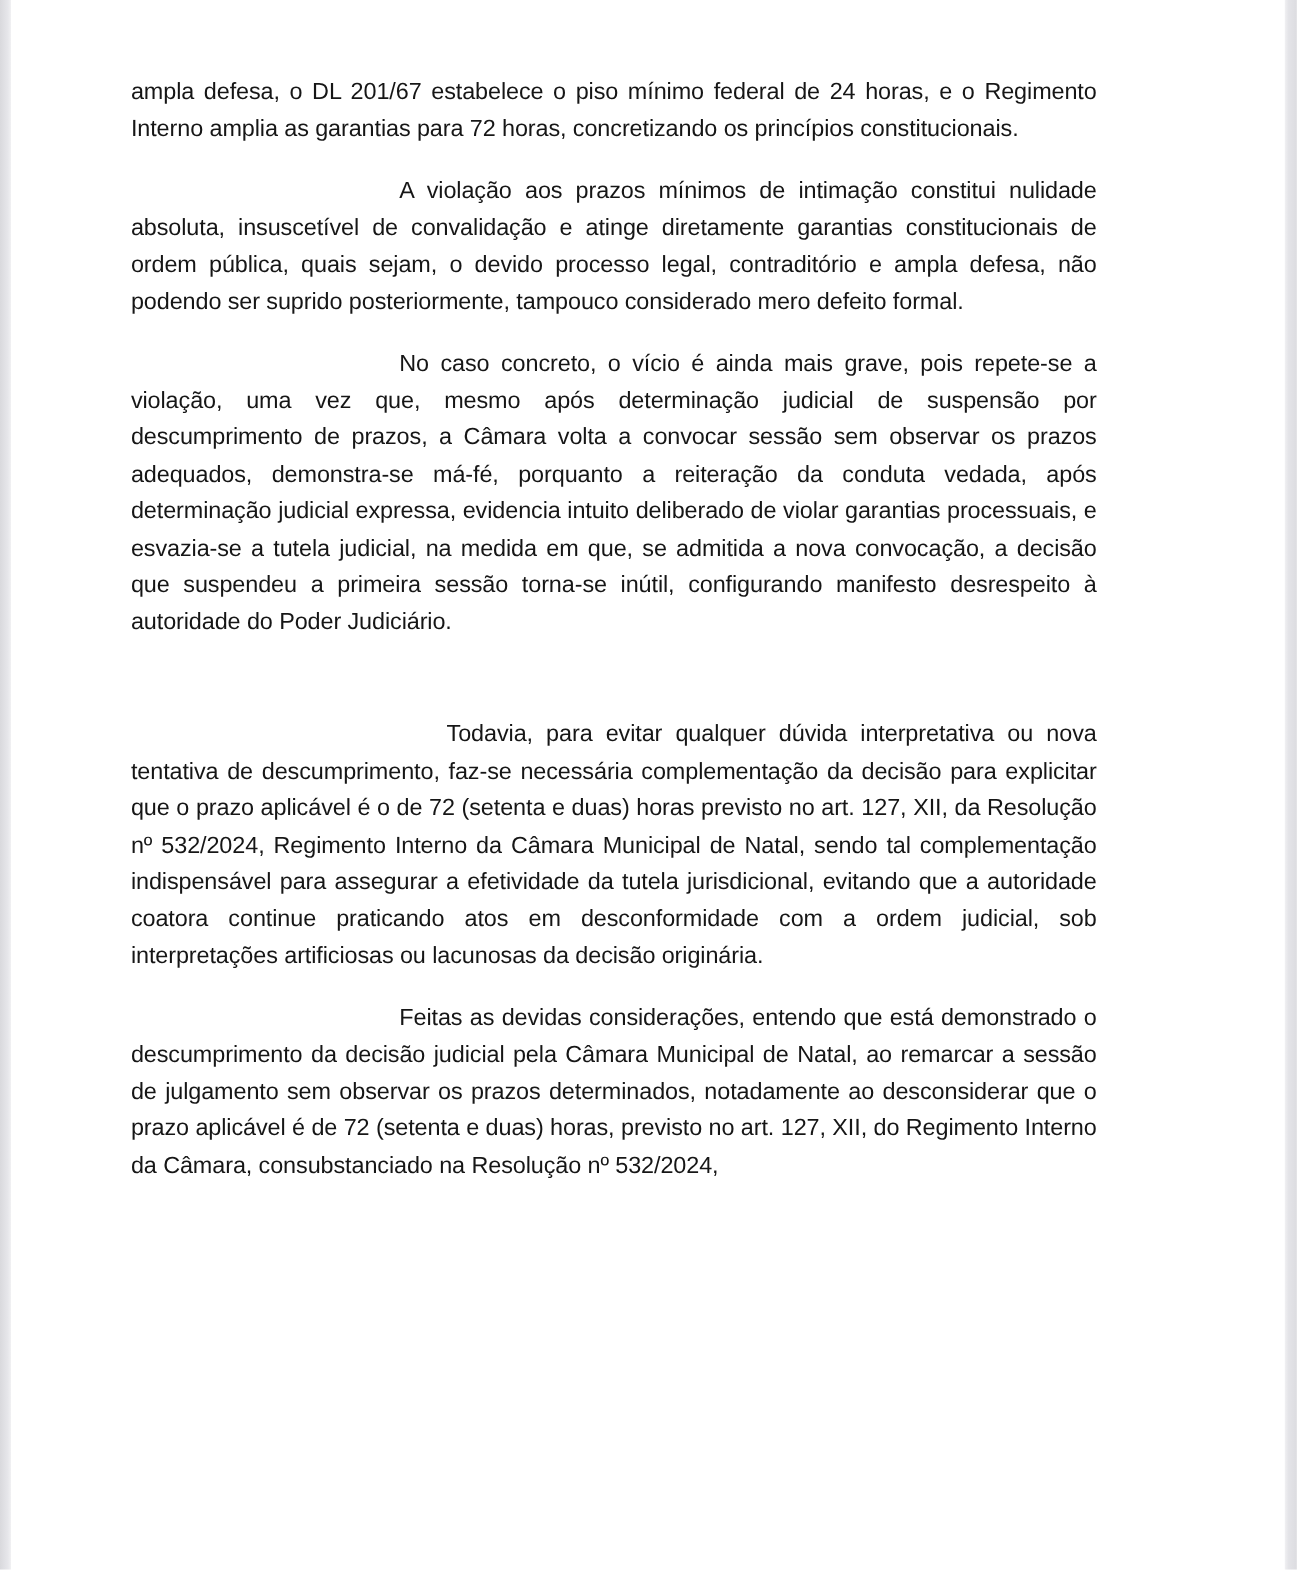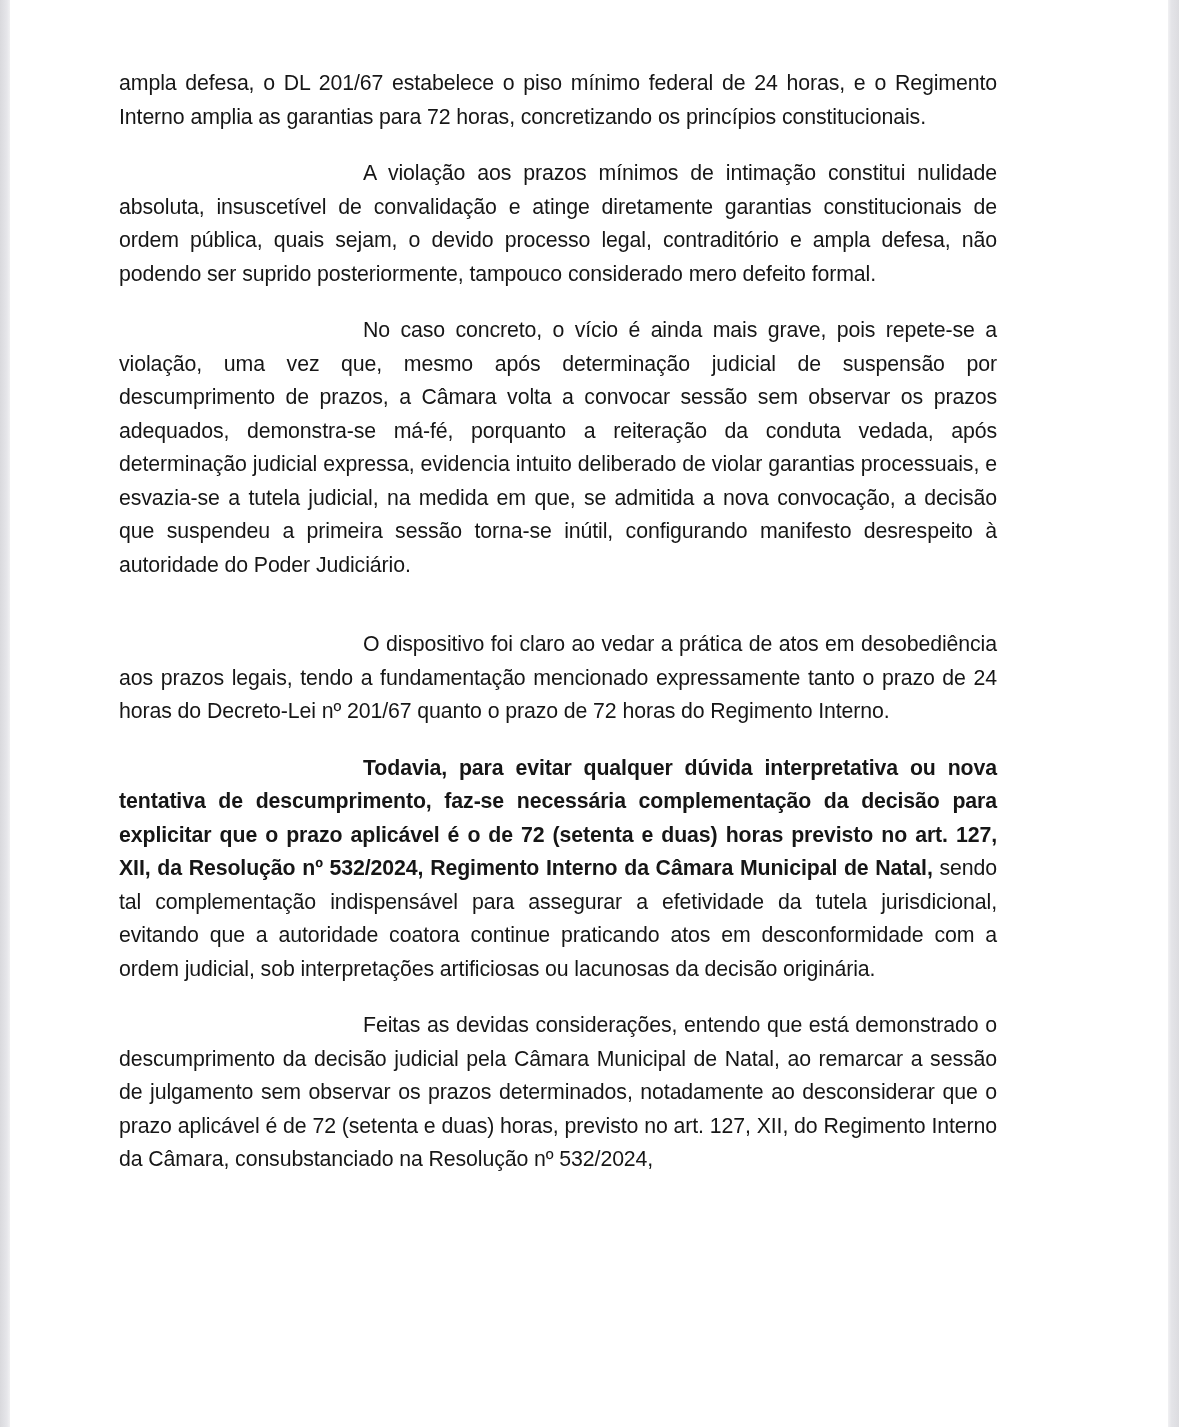--- a/index.html
+++ b/index.html
@@ -44,35 +44,34 @@
     }
     .para {
       margin: 0;
       text-align: justify;
       text-indent: 244px;
     }
     .para.first {
       text-indent: 0;
     }
     .gap { height: 23px; }
-    .bold { font-weight: bold; }
+    .bold { font-weight: normal; margin-left: 43px; }
   </style>
 </head>
 <body>
 
 <div class="edge-left"></div>
 <div class="page">
   <div class="content">
     <p class="para first">ampla defesa, o DL 201/67 estabelece o piso mínimo federal de 24 horas, e o Regimento Interno amplia as garantias para 72 horas, concretizando os princípios constitucionais.</p>
     <div class="gap"></div>
     <p class="para">A violação aos prazos mínimos de intimação constitui nulidade absoluta, insuscetível de convalidação e atinge diretamente garantias constitucionais de ordem pública, quais sejam, o devido processo legal, contraditório e ampla defesa, não podendo ser suprido posteriormente, tampouco considerado mero defeito formal.</p>
     <div class="gap"></div>
     <p class="para">No caso concreto, o vício é ainda mais grave, pois repete-se a violação, uma vez que, mesmo após determinação judicial de suspensão por descumprimento de prazos, a Câmara volta a convocar sessão sem observar os prazos adequados, demonstra-se má-fé, porquanto a reiteração da conduta vedada, após determinação judicial expressa, evidencia intuito deliberado de violar garantias processuais, e esvazia-se a tutela judicial, na medida em que, se admitida a nova convocação, a decisão que suspendeu a primeira sessão torna-se inútil, configurando manifesto desrespeito à autoridade do Poder Judiciário.</p>
     <div class="gap"></div>
     <div class="gap"></div>
-    <p class="para">O dispositivo foi claro ao vedar a prática de atos em desobediência aos prazos legais, tendo a fundamentação mencionado expressamente tanto o prazo de 24 horas do Decreto-Lei nº 201/67 quanto o prazo de 72 horas do Regimento Interno.</p>
     <div class="gap"></div>
     <p class="para"><span class="bold">Todavia, para evitar qualquer dúvida interpretativa ou nova tentativa de descumprimento, faz-se necessária complementação da decisão para explicitar que o prazo aplicável é o de 72 (setenta e duas) horas previsto no art. 127, XII, da Resolução nº 532/2024, Regimento Interno da Câmara Municipal de Natal,</span><span> sendo tal complementação indispensável para assegurar a efetividade da tutela jurisdicional, evitando que a autoridade coatora continue praticando atos em desconformidade com a ordem judicial, sob interpretações artificiosas ou lacunosas da decisão originária.</span></p>
     <div class="gap"></div>
     <p class="para">Feitas as devidas considerações, entendo que está demonstrado o descumprimento da decisão judicial pela Câmara Municipal de Natal, ao remarcar a sessão de julgamento sem observar os prazos determinados, notadamente ao desconsiderar que o prazo aplicável é de 72 (setenta e duas) horas, previsto no art. 127, XII, do Regimento Interno da Câmara, consubstanciado na Resolução nº 532/2024,</p>
   </div>
 </div>
 <div class="edge-right"></div>
 
 </body></html>

